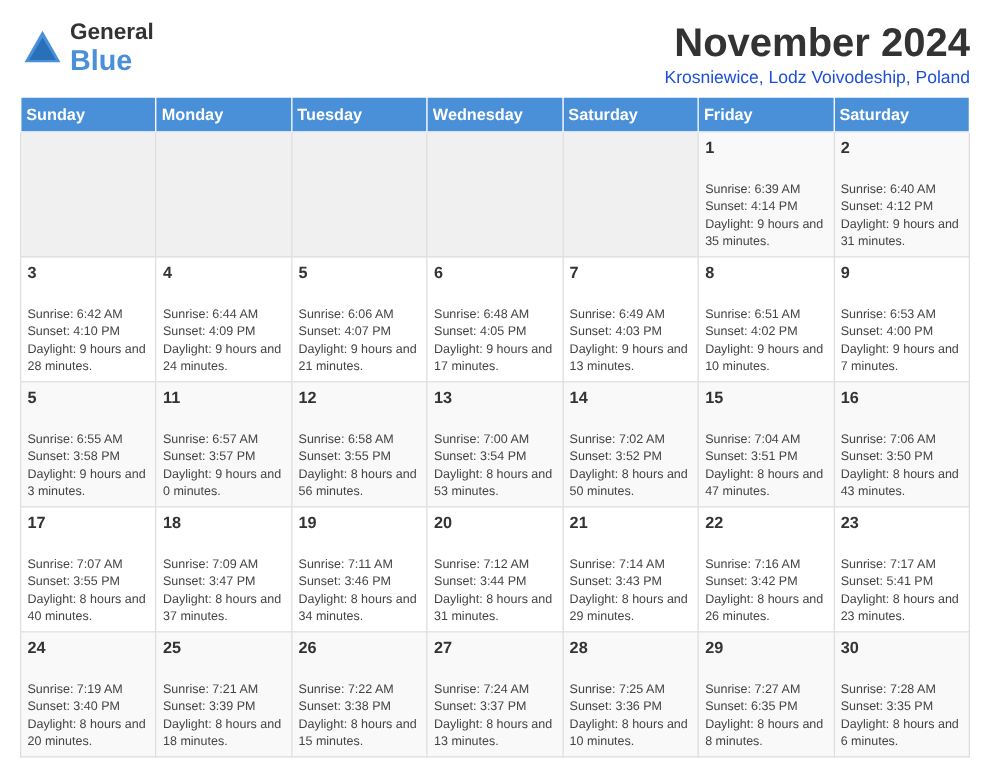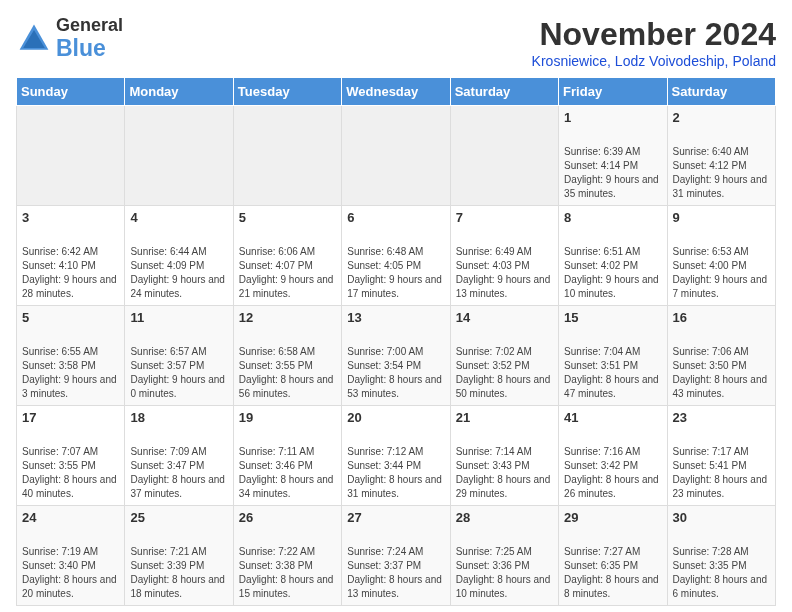--- a/index.html
+++ b/index.html
@@ -261,21 +261,21 @@
 Sunset: 3:44 PM
 Daylight: 8 hours and 31 minutes.</div>
         </td>
         <td>
           <span class="day-number">21</span>
           <div class="day-info">Sunrise: 7:14 AM
 Sunset: 3:43 PM
 Daylight: 8 hours and 29 minutes.</div>
         </td>
         <td>
-          <span class="day-number">41</span>
+          <span class="day-number">22</span>
           <div class="day-info">Sunrise: 7:16 AM
 Sunset: 3:42 PM
 Daylight: 8 hours and 26 minutes.</div>
         </td>
         <td>
           <span class="day-number">23</span>
           <div class="day-info">Sunrise: 7:17 AM
 Sunset: 5:41 PM
 Daylight: 8 hours and 23 minutes.</div>
         </td>

